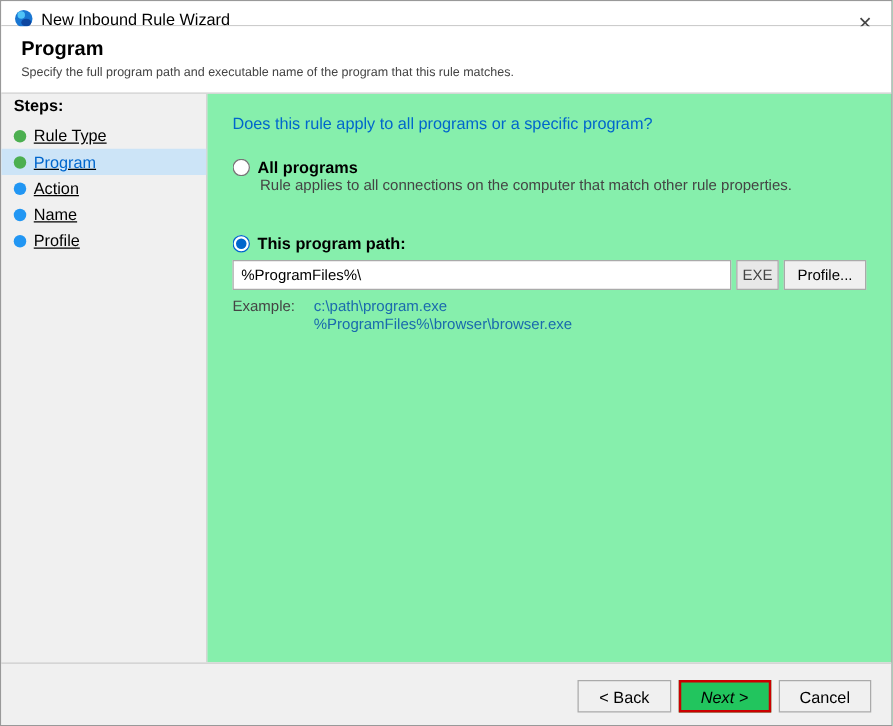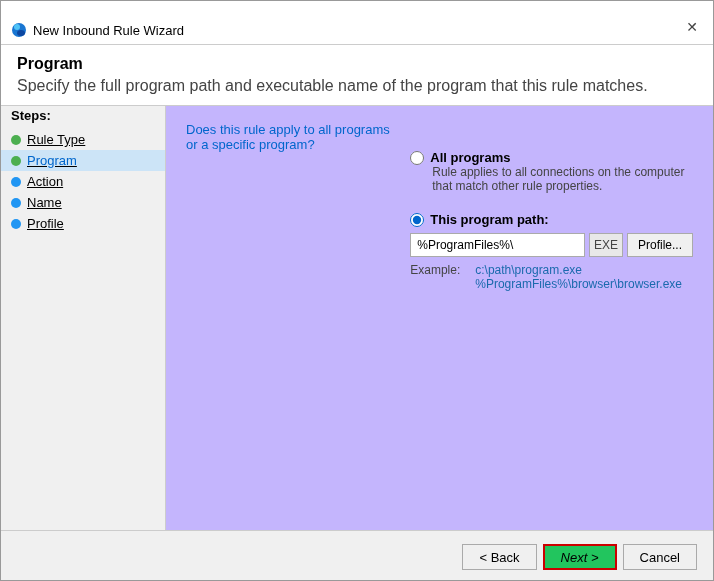--- a/index.html
+++ b/index.html
@@ -19,23 +19,23 @@
       background: #f0f0f0;
       border: 1px solid #999;
       display: flex;
       flex-direction: column;
     }
     .title-bar {
       background: #fff;
       border-bottom: 1px solid #ccc;
       padding: 6px 10px;
       display: flex;
-      align-items: flex-end;
+      align-items: flex-start;
       justify-content: space-between;
-      height: 44px;
+      height: 20px;
     }
     .title-bar-left {
       display: flex;
       align-items: center;
       gap: 6px;
     }
     .title-icon {
       width: 16px;
       height: 16px;
     }
@@ -60,21 +60,21 @@
       padding: 10px 16px 10px 16px;
       border-bottom: 1px solid #ccc;
     }
     .header-title {
       font-size: 16px;
       font-weight: bold;
       color: #000;
       margin-bottom: 4px;
     }
     .header-subtitle {
-      font-size: 16px;
+      font-size: 10px;
       color: #444;
     }
     .content {
       display: flex;
       flex: 1;
       overflow: hidden;
     }
     .sidebar {
       width: 165px;
       background: #f0f0f0;
@@ -107,35 +107,34 @@
       width: 10px;
       height: 10px;
       border-radius: 50%;
       flex-shrink: 0;
     }
     .dot-green { background: #4caf50; }
     .dot-blue { background: #2196f3; }
     .main {
       flex: 1;
       padding: 16px 20px;
-      background: #c4b5fd;
-      display: flex;
-      flex-direction: row;
+      background: #86efac;
+      display: flex;
+      flex-direction: column;
       gap: 12px;
     }
     .question-text {
       color: #0066cc;
       font-size: 13px;
       margin-bottom: 8px;
     }
     .radio-group {
       display: flex;
       flex-direction: column;
-      gap: 15px;
-      margin-top: 28px;
+      gap: 28px;
     }
     .radio-option {
       display: flex;
       flex-direction: column;
     }
     .radio-label-row {
       display: flex;
       align-items: center;
       gap: 6px;
     }

